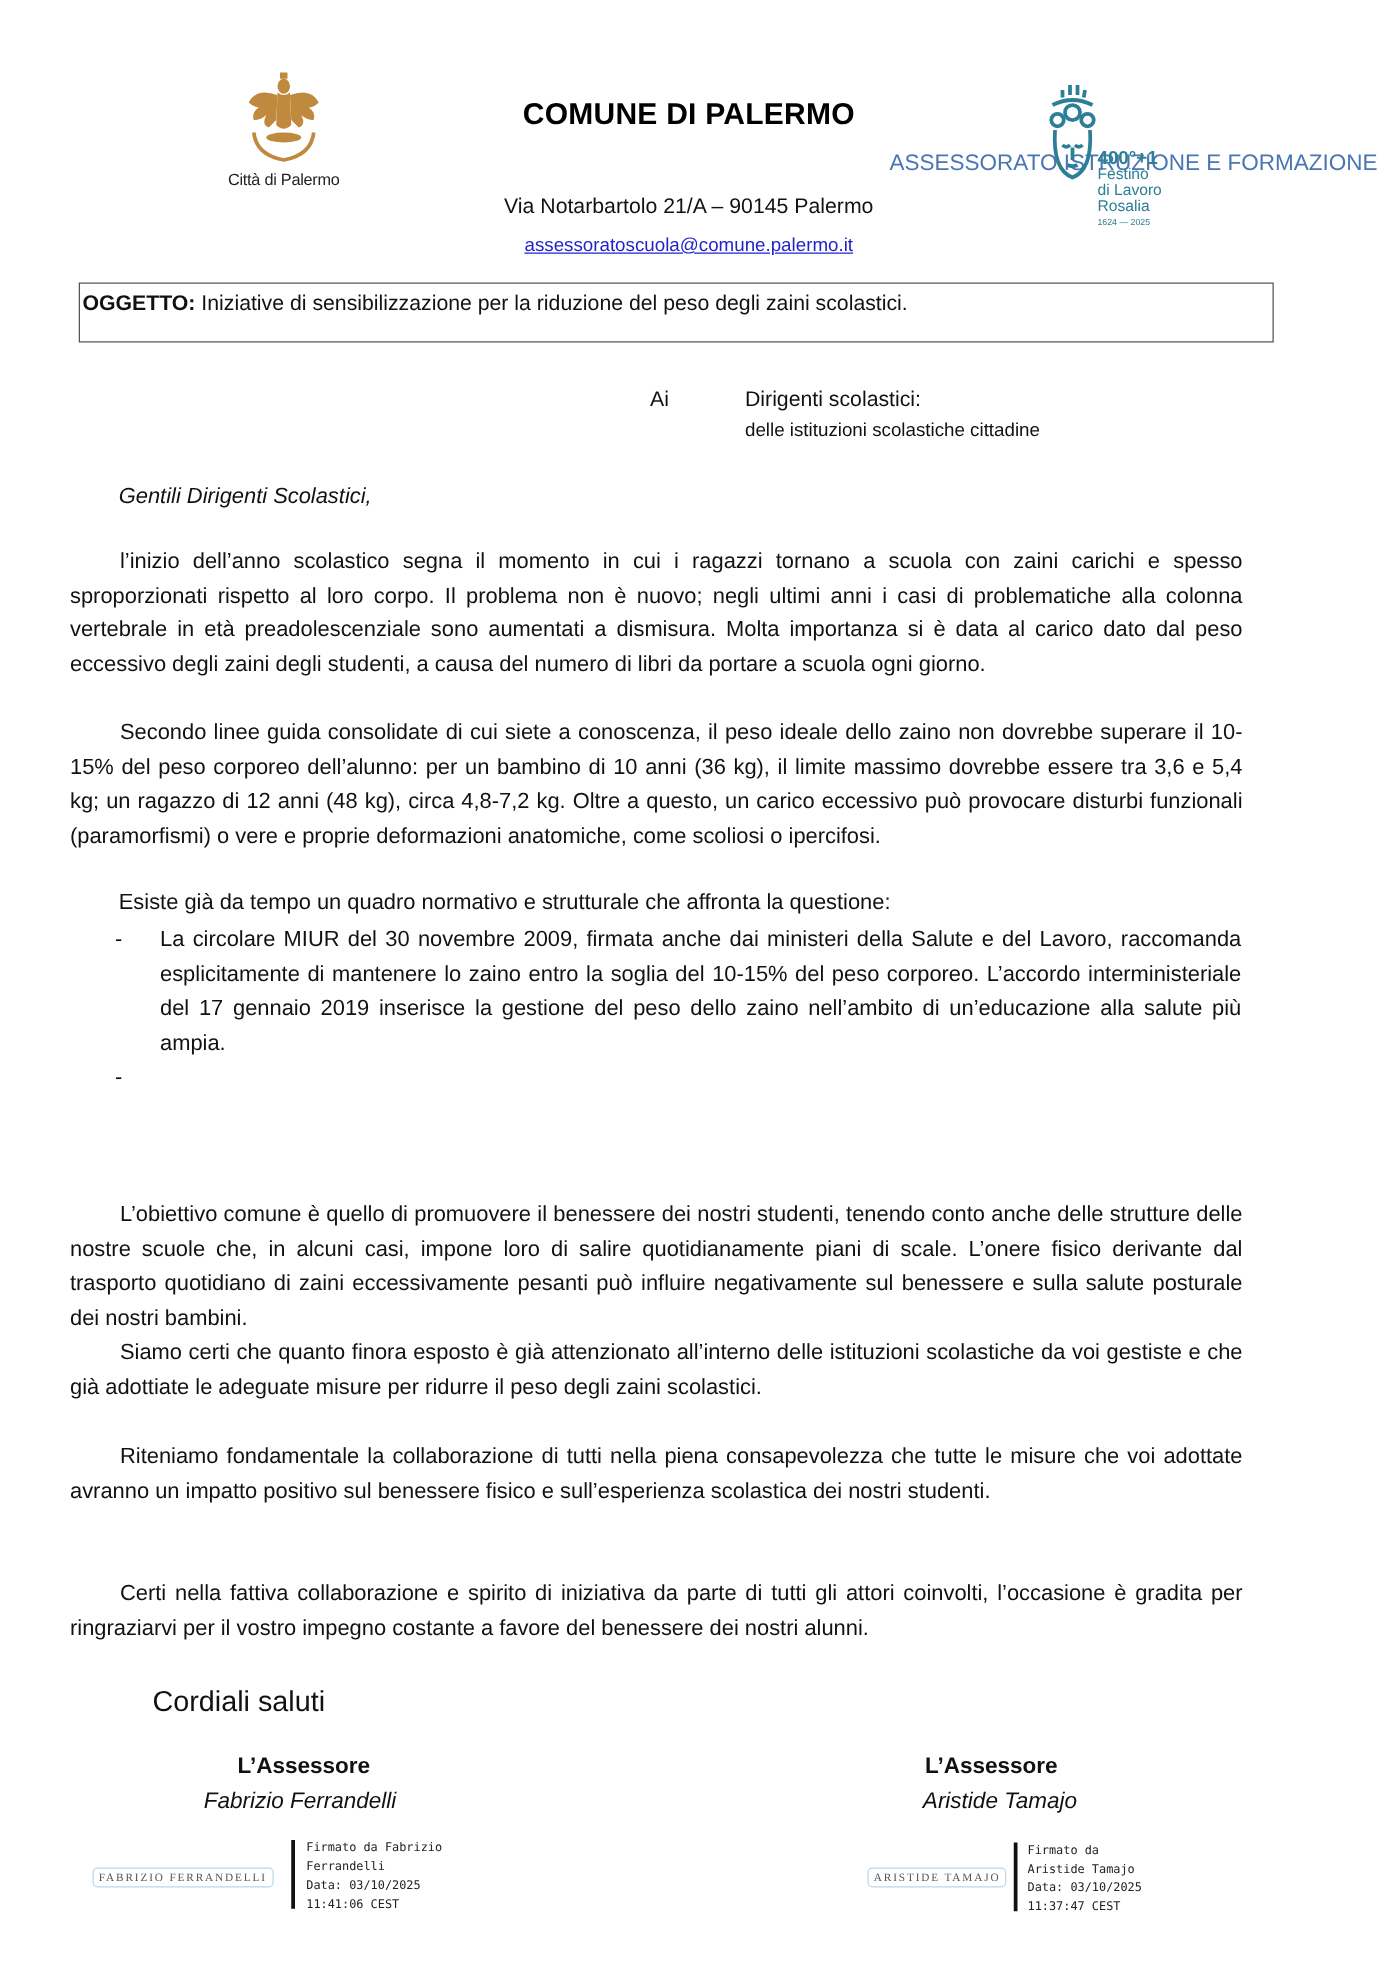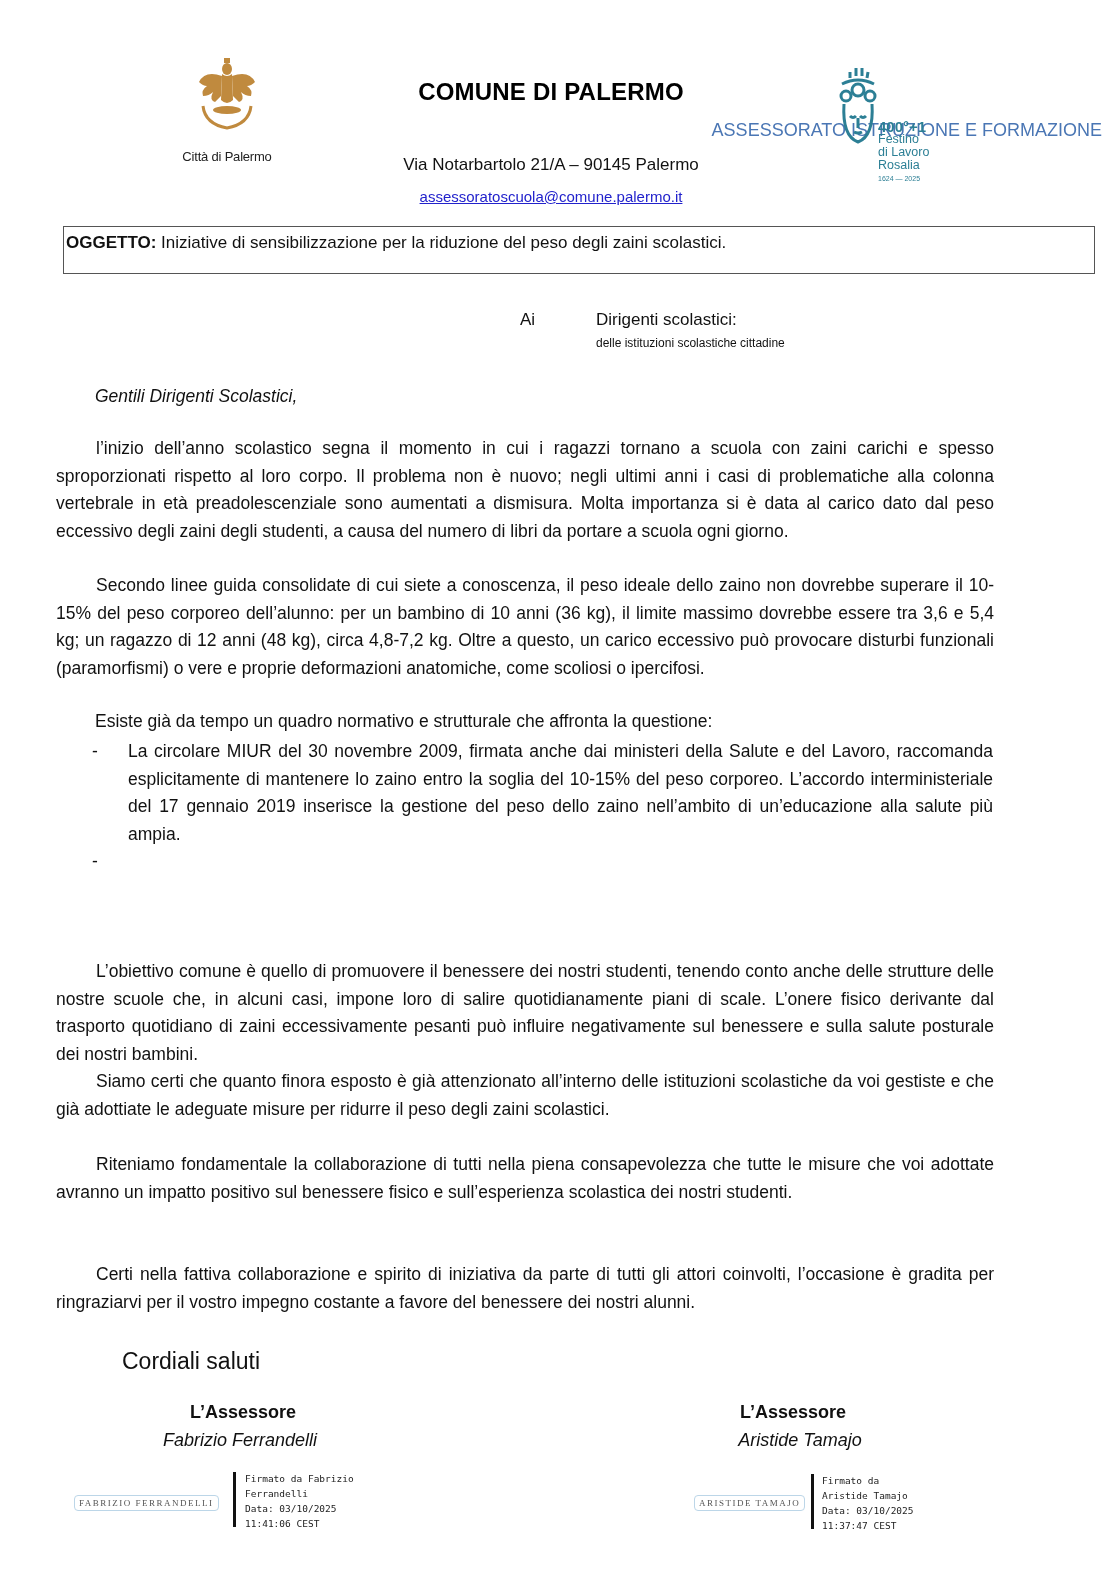--- a/index.html
+++ b/index.html
@@ -1,37 +1,37 @@
 <!DOCTYPE html>
 <html><head>
 <meta charset="utf-8">
 <style>
   html, body { margin: 0; padding: 0; background: #ffffff; }
   body { width: 1102px; height: 1586px; position: relative; overflow: hidden;
          font-family: "Liberation Sans", sans-serif; color: #111; }
   .abs { position: absolute; }
   .logo-left { left: 172px; top: 56px; width: 110px; height: 100px; text-align: center; }
   .logo-left svg { display: block; margin: 0 auto; }
-  .logo-left .caption { font-size: 13px; color: #222; margin-top: 15px; letter-spacing: -0.2px; }
+  .logo-left .caption { font-size: 13px; color: #222; margin-top: 2px; letter-spacing: -0.2px; }
   .logo-right { left: 836px; top: 66px; width: 100px; height: 80px; }
   .logo-right .txt { position: absolute; left: 42px; top: 14px; color: #2c7f95; line-height: 13px; margin-top: 40px; }
   .logo-right .t1 { font-size: 15px; font-weight: bold; }
   .logo-right .t2 { font-size: 12.5px; }
   .logo-right .t3 { font-size: 7px; }
   .hdr-title { left: 0; width: 1102px; top: 78px; text-align: center; font-size: 24px; font-weight: bold; color: #000; letter-spacing: 0.2px; }
   .hdr-sub { left: 0; width: 1102px; top: 120px; text-align: right; font-size: 18px; color: #4a76b4; }
   .hdr-addr { left: 0; width: 1102px; top: 155px; text-align: center; font-size: 17px; color: #111; }
   .hdr-mail { left: 0; width: 1102px; top: 188px; text-align: center; font-size: 15px; }
   .hdr-mail a { color: #2222cc; text-decoration: underline; }
-  .subject-box { left: 63px; top: 226px; width: 1032px; height: 48px; border: 1px solid #555; box-sizing: border-box; }
+  .subject-box { left: 63px; top: 226px; width: 956px; height: 48px; border: 1px solid #555; box-sizing: border-box; }
   .subject-box .inner { position: absolute; left: 2px; top: 6px; font-size: 17px; }
   .subject-box b { font-weight: bold; }
   .recip-ai { left: 520px; top: 310px; font-size: 17px; }
   .recip-1 { left: 596px; top: 310px; font-size: 17px; }
-  .recip-2 { left: 596px; top: 336px; font-size: 12px; }
+  .recip-2 { left: 596px; top: 336px; font-size: 15px; }
   .salut { left: 95px; top: 386px; font-size: 17.5px; font-style: italic; }
   .body { left: 56px; width: 938px; font-size: 17.5px; line-height: 27.5px; text-align: justify; }
   .body p { margin: 0; text-indent: 40px; }
   .list { left: 92px; width: 901px; font-size: 17.5px; line-height: 27.5px; }
   .list .li { position: relative; padding-left: 36px; text-align: justify; }
   .list .dash { position: absolute; left: 0; top: 0; }
   .intro { left: 95px; font-size: 17.5px; }
   .closing { left: 122px; top: 1348px; font-size: 23px; }
   .sign-role { font-size: 18px; font-weight: bold; text-align: center; width: 220px; }
   .sign-name { font-size: 18px; font-style: italic; text-align: center; width: 220px; }

